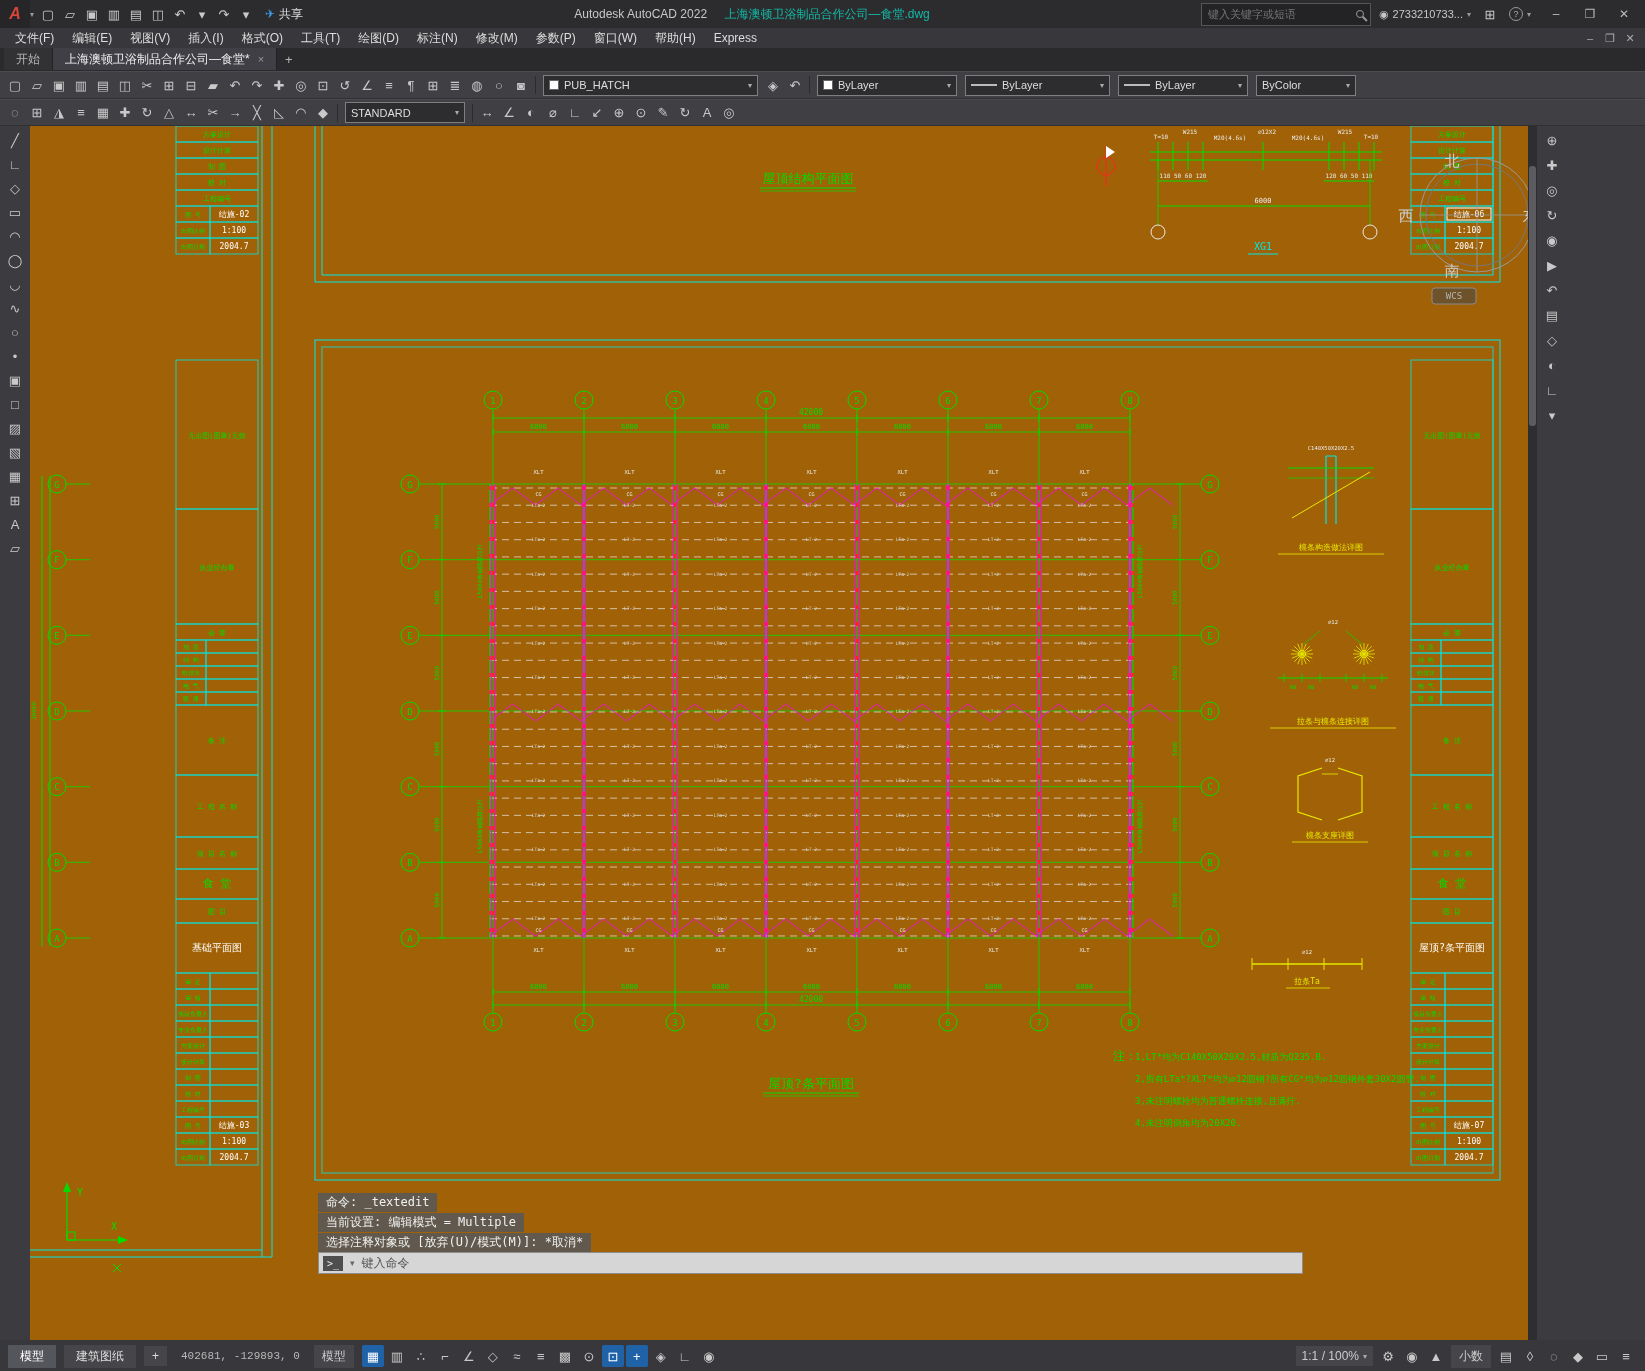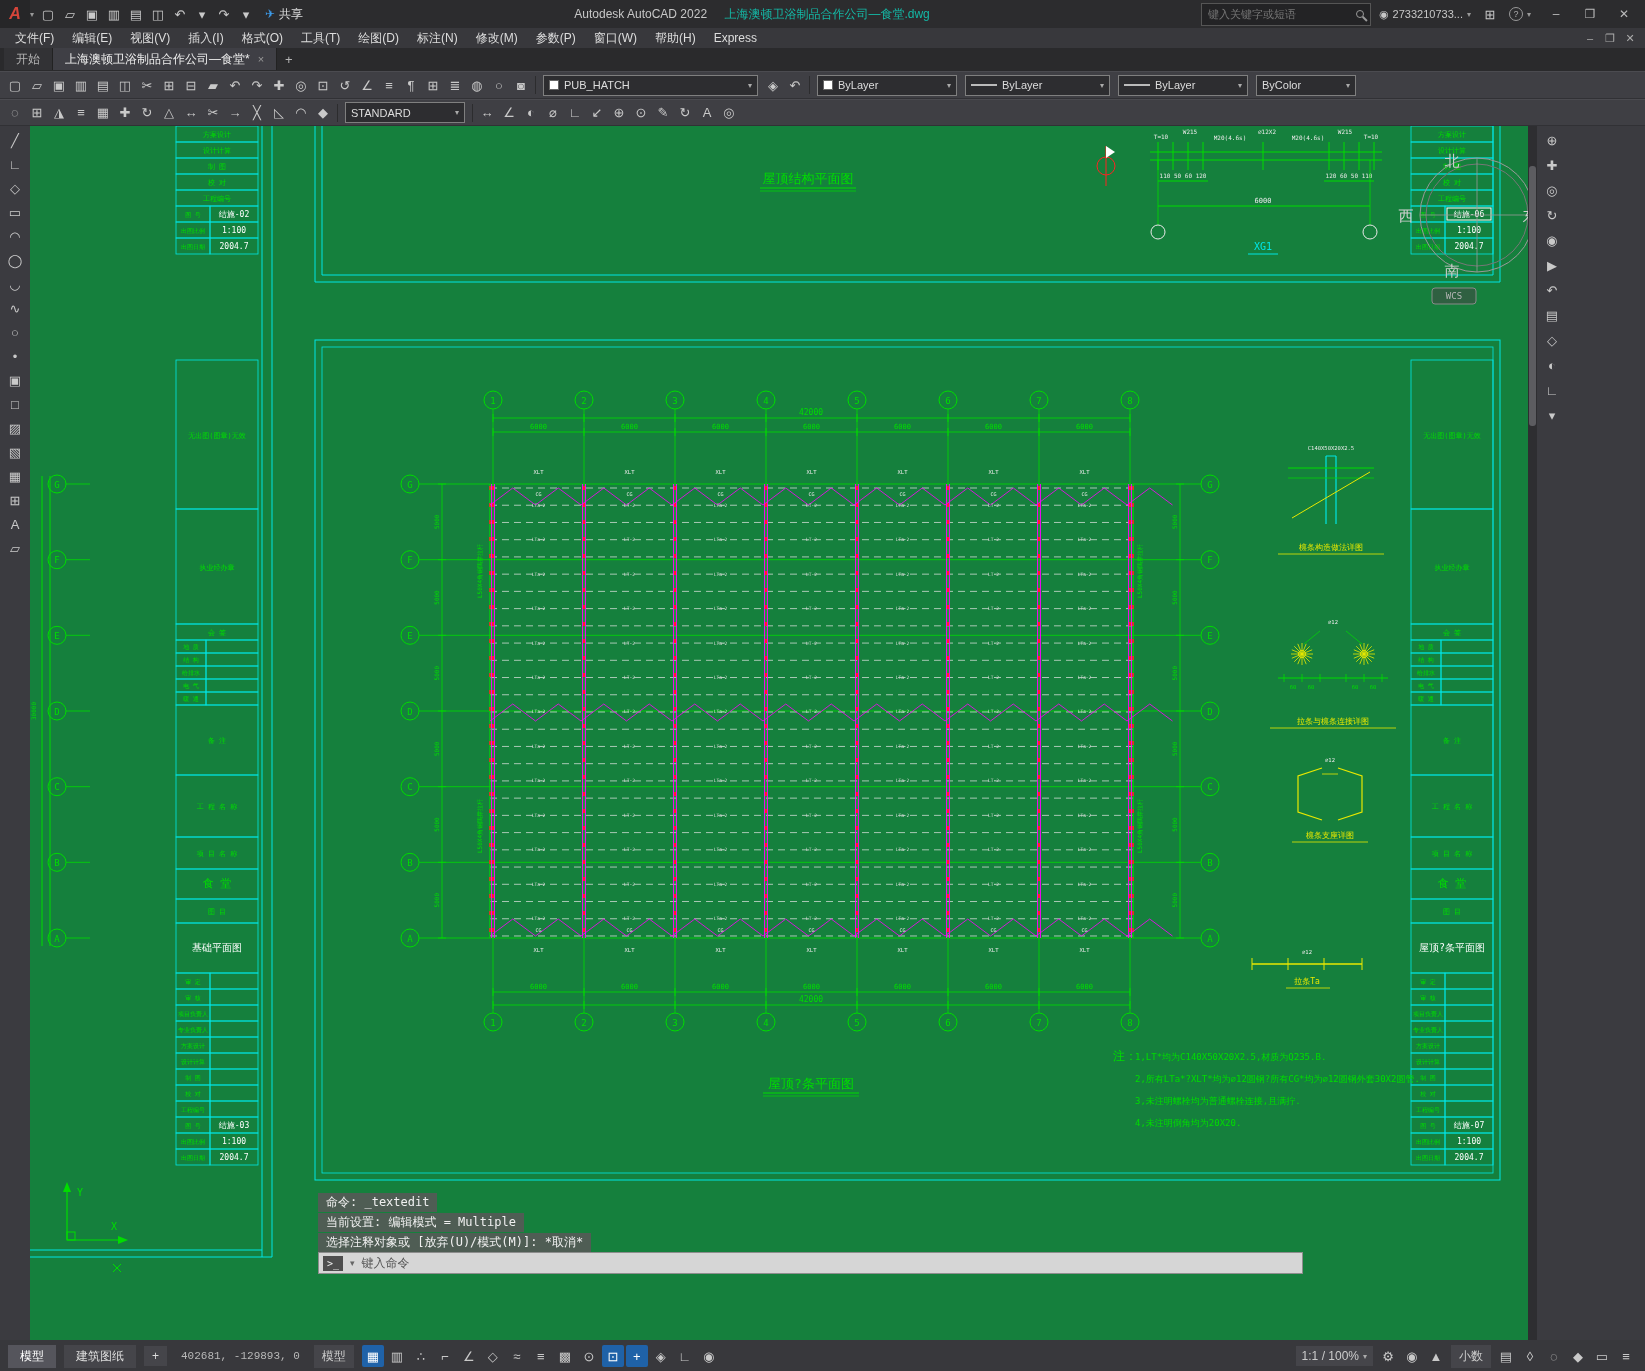--- a/index.html
+++ b/index.html
@@ -40,21 +40,21 @@
 .toolbar{background:#3f3f44;display:flex;align-items:center;border-top:1px solid #4b4b50;border-bottom:1px solid #313135;padding:0 4px}
 .toolbar.r1{height:28px}.toolbar.r2{height:27px}
 .sep{width:1px;height:18px;background:#2c2c2e;margin:0 3px;flex:none}
 .combo{height:21px;background:#2d2d30;border:1px solid #7f7f7f;display:flex;align-items:center;font-size:11px;color:#ddd;padding:0 5px;gap:5px;margin:16px 4px;flex:none}
 .combo .arrow{color:#aaa;font-size:8px;margin-left:4px}
 .swatch{width:10px;height:10px;background:#fff;border:1px solid #666;flex:none}
 .ltline{width:26px;height:0;border-top:2px solid #bbb;flex:none}
 
 .main{display:flex;height:1214px}
 .tools-col{width:30px;background:#3b3b40;display:flex;flex-direction:column;align-items:center;padding-top:3px;gap:2px;flex:none}
-.canvas{position:relative;width:1507px;height:1214px;background:#15803d;overflow:hidden;flex:none}
+.canvas{position:relative;width:1507px;height:1214px;background:#a16207;overflow:hidden;flex:none}
 #cad{position:absolute;left:0;top:0}
 #cad text{font-family:"DejaVu Sans Mono","Liberation Mono",monospace}
 .right-dock{width:108px;background:#3b3b40;display:flex;flex:none}
 .right-col{width:30px;display:flex;flex-direction:column;align-items:center;padding-top:3px;gap:3px}
 .vscroll{position:absolute;right:0;top:0;width:9px;height:100%;background:#2e2e31}
 .vscroll .thumb{position:absolute;top:40px;left:1px;width:7px;height:260px;background:#5c5c60;border-radius:3px}
 
 .cmd-history{position:absolute;left:288px;top:1067px}
 .cmd-hline{display:table;background:rgba(88,88,88,.88);color:#f0f0f0;font-size:12px;font-family:"DejaVu Sans Mono",monospace;padding:1px 8px;margin-bottom:1px;white-space:nowrap}
 .cmd-input{position:absolute;left:288px;top:1126px;width:985px;height:22px;background:#d6d6d6;border:1px solid #8d8d8d;display:flex;align-items:center;font-size:12px;color:#555;gap:7px;padding:0 4px}

